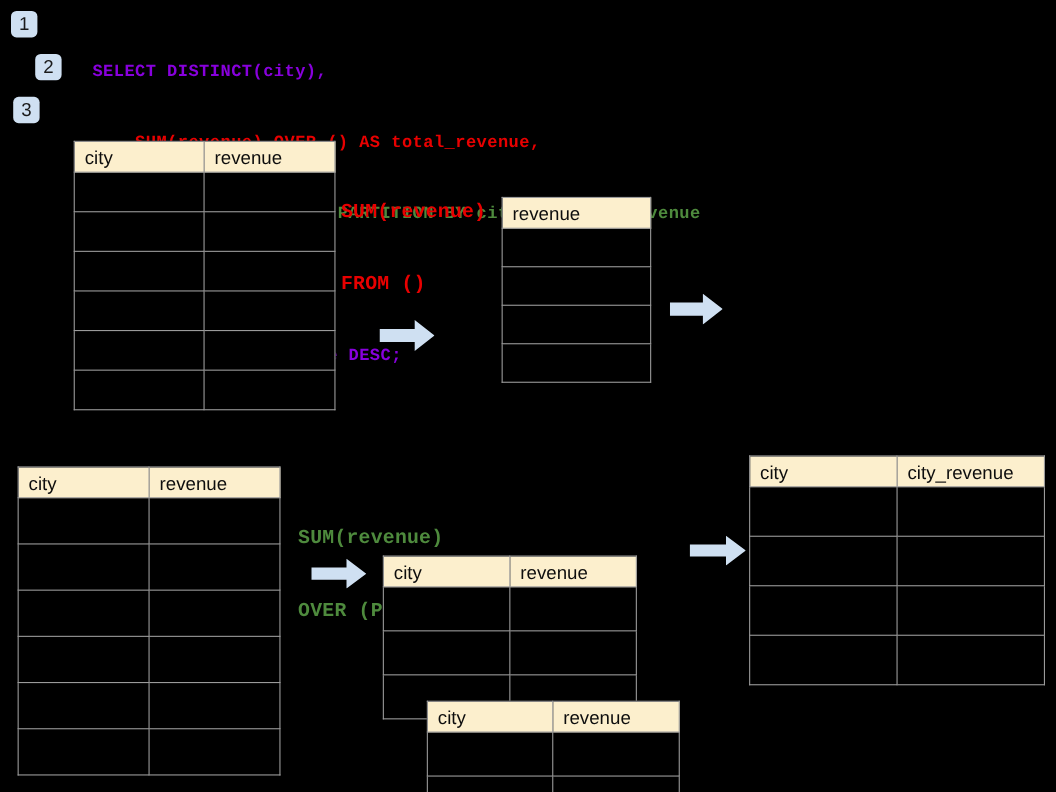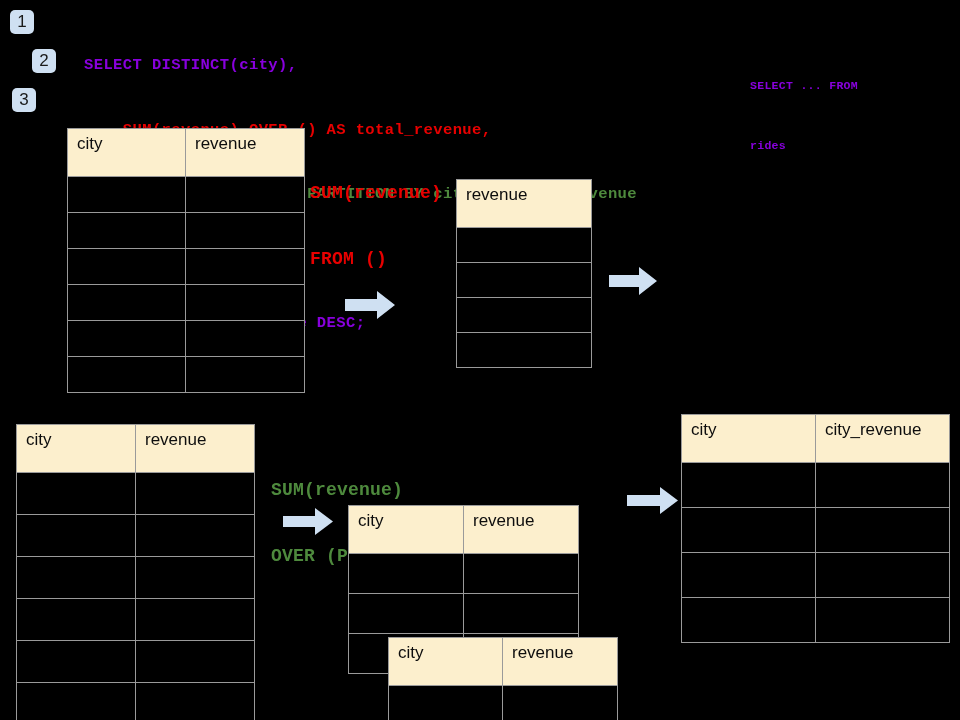--- a/index.html
+++ b/index.html
@@ -78,21 +78,21 @@
   .tbl td {
     border: 1px solid #9a9a9a;
     padding: 0;
     background: #000000;
   }
   .tbl td.hd {
     background: #FCEFCD;
     color: #0d0d0d;
     font-family: "Liberation Sans", sans-serif;
     font-size: 17px;
-    padding: 5px 0 22px 9px;
+    padding: 5px 0 2px 9px;
     white-space: nowrap;
     border-color: #9a9a9a;
   }
 
   
   .arrow {
     position: absolute;
     display: block;
   }
 </style>
@@ -106,24 +106,20 @@
   <div class="badge" style="left:12px; top:88px;">3</div>
 
   <div class="code" style="left:84px; top:12px;">
     <span class="ln c-purple">SELECT DISTINCT(city),</span>
     <span class="ln c-red">    SUM(revenue) OVER () AS total_revenue,</span>
     <span class="ln c-green">    SUM(revenue) OVER (PARTITION BY city) as city_revenue</span>
     <span class="ln c-purple">  FROM rides</span>
     <span class="ln c-purple">  ORDER by city_revenue DESC;</span>
   </div>
 
-  <div class="side-note" style="left:750px; top:36px;">
-    <span style="display:block">SELECT ... FROM</span>
-    <span style="display:block">rides</span>
-  </div>
 
   <div class="annot" style="left:310px; top:138px; color:#E80000;">
     <span class="ln">SUM(revenue)</span>
     <span class="ln">FROM ()</span>
   </div>
 
   <div class="annot" style="left:271px; top:435px; color:#4E8A3D;">
     <span class="ln">SUM(revenue)</span>
     <span class="ln">OVER (PARTITION</span>
   </div>

